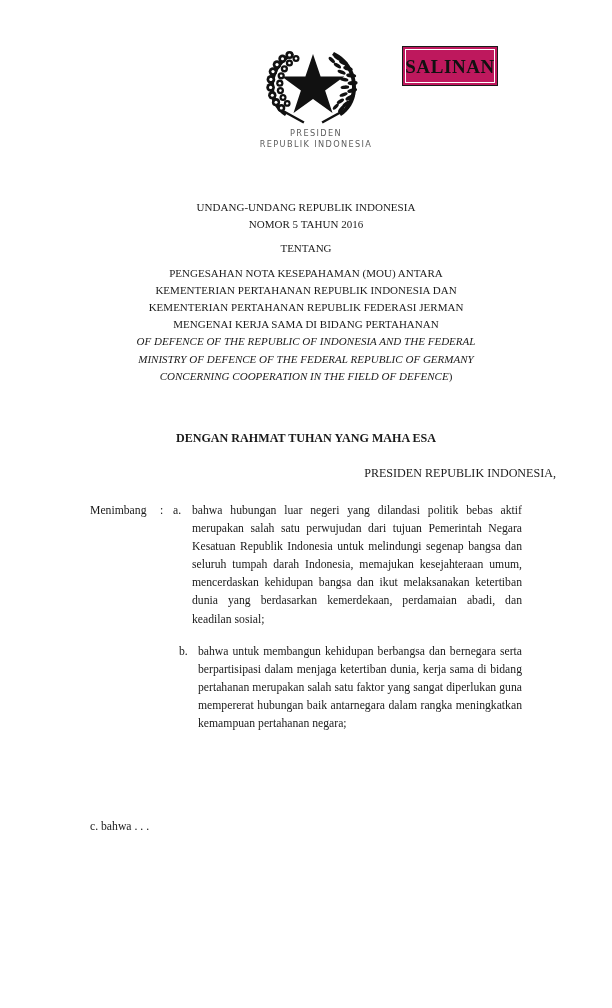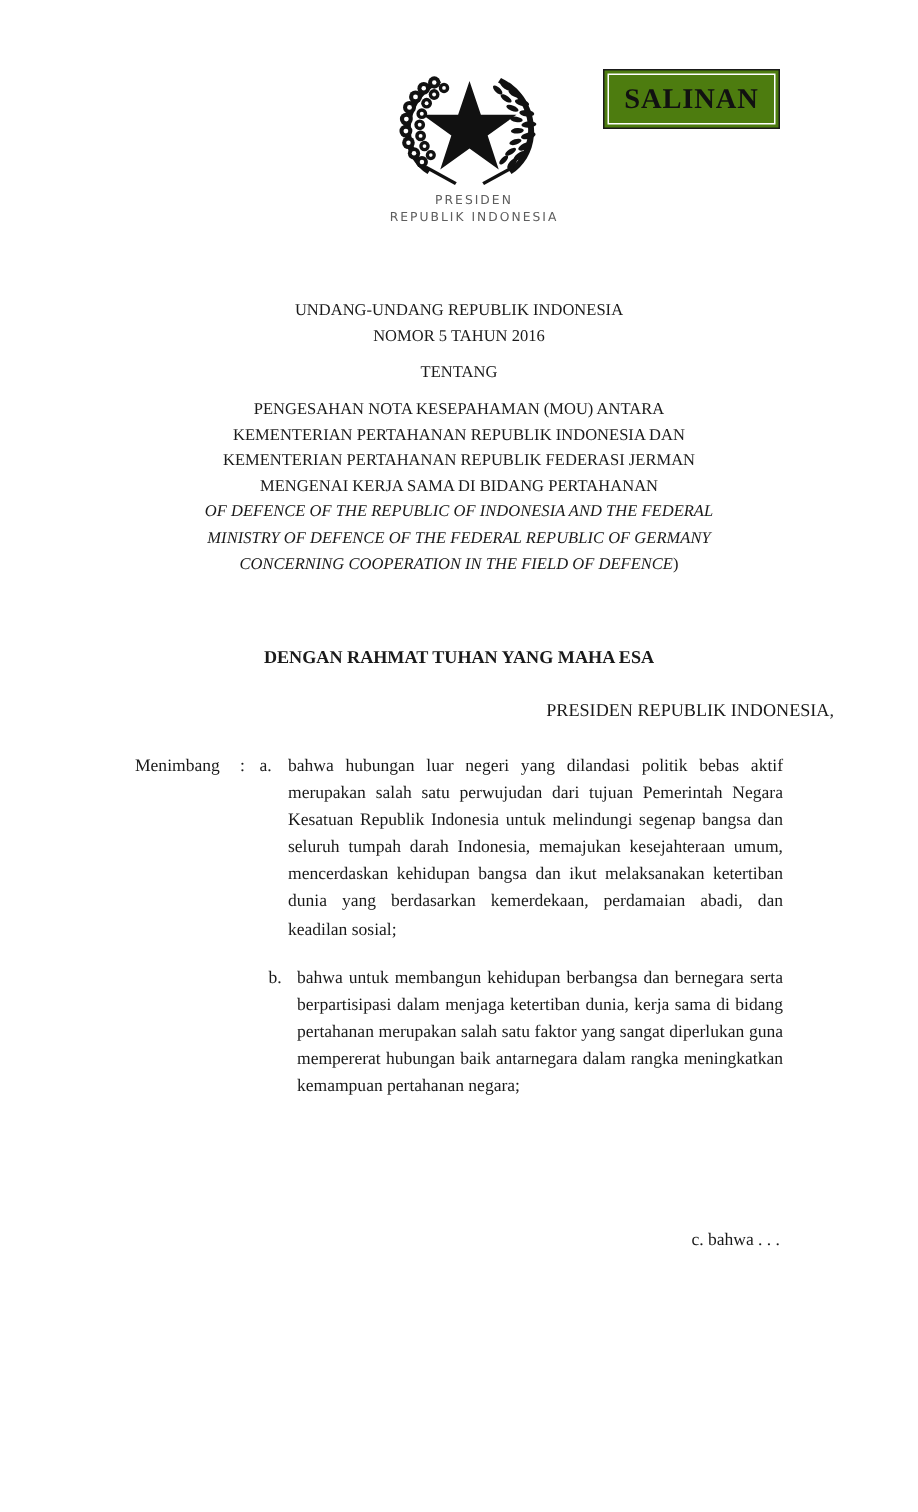--- a/index.html
+++ b/index.html
@@ -53,26 +53,26 @@
     line-height: 10.5px;
     letter-spacing: 1.35px;
     color: #5d5d5d;
     white-space: pre-line;
   }
 
   .salinan-box {
     position: absolute;
     left: 402px;
     top: 12px;
-    width: 118px;
+    width: 96px;
     height: 40px;
     border: 1.6px solid #1a1a1a;
     box-sizing: border-box;
     padding: 2px;
-    background: #4d7c0f;
+    background: #be185d;
   }
   .salinan-inner {
     width: 100%;
     height: 100%;
     border: 1px solid #ffffff;
     box-sizing: border-box;
     display: flex;
     align-items: center;
     justify-content: center;
   }
@@ -180,21 +180,21 @@
     text-align: justify;
     text-justify: inter-word;
     hyphens: none;
   }
 
   .catchword {
     position: absolute;
     top: 818px;
     left: 90px;
     width: 432px;
-    text-align: right;
+    text-align: left;
     font-size: 11.7px;
     line-height: 18px;
     padding-right: 2px;
     box-sizing: border-box;
   }
 </style>
 </head>
 <body>
 
 <div class="page">

